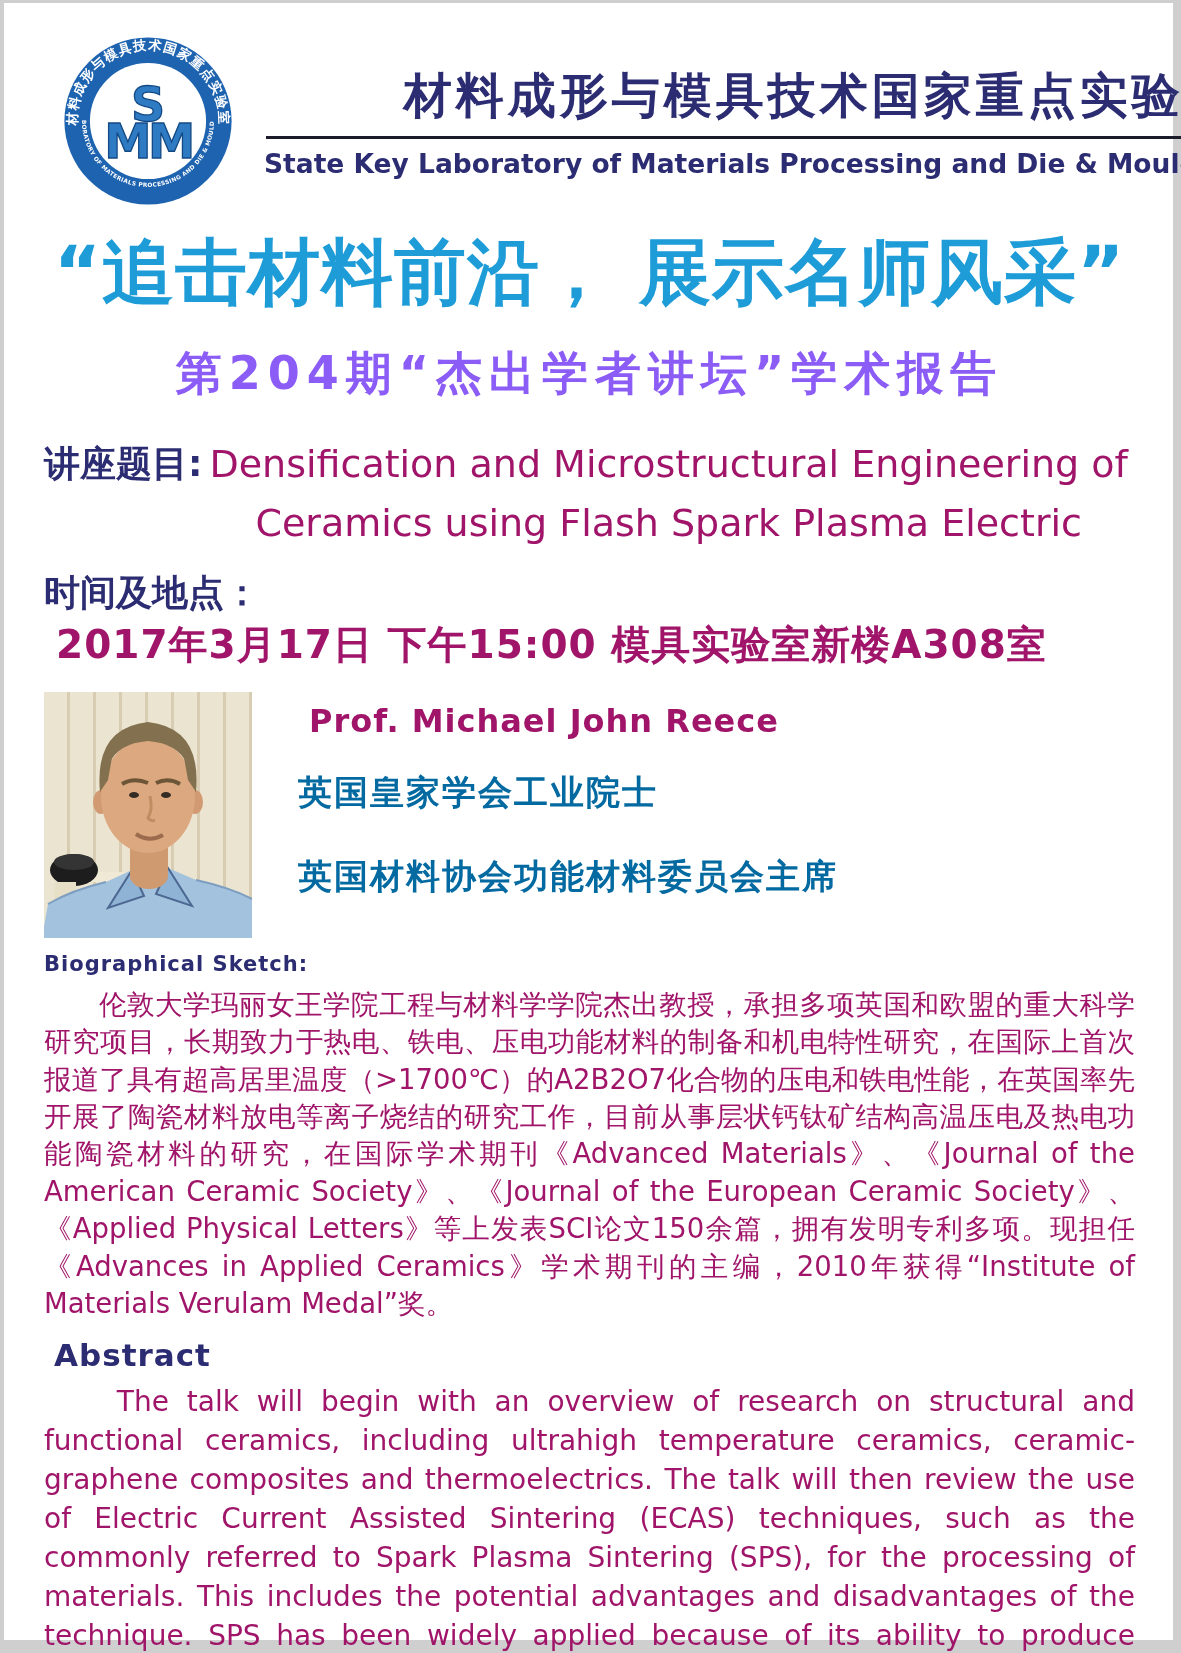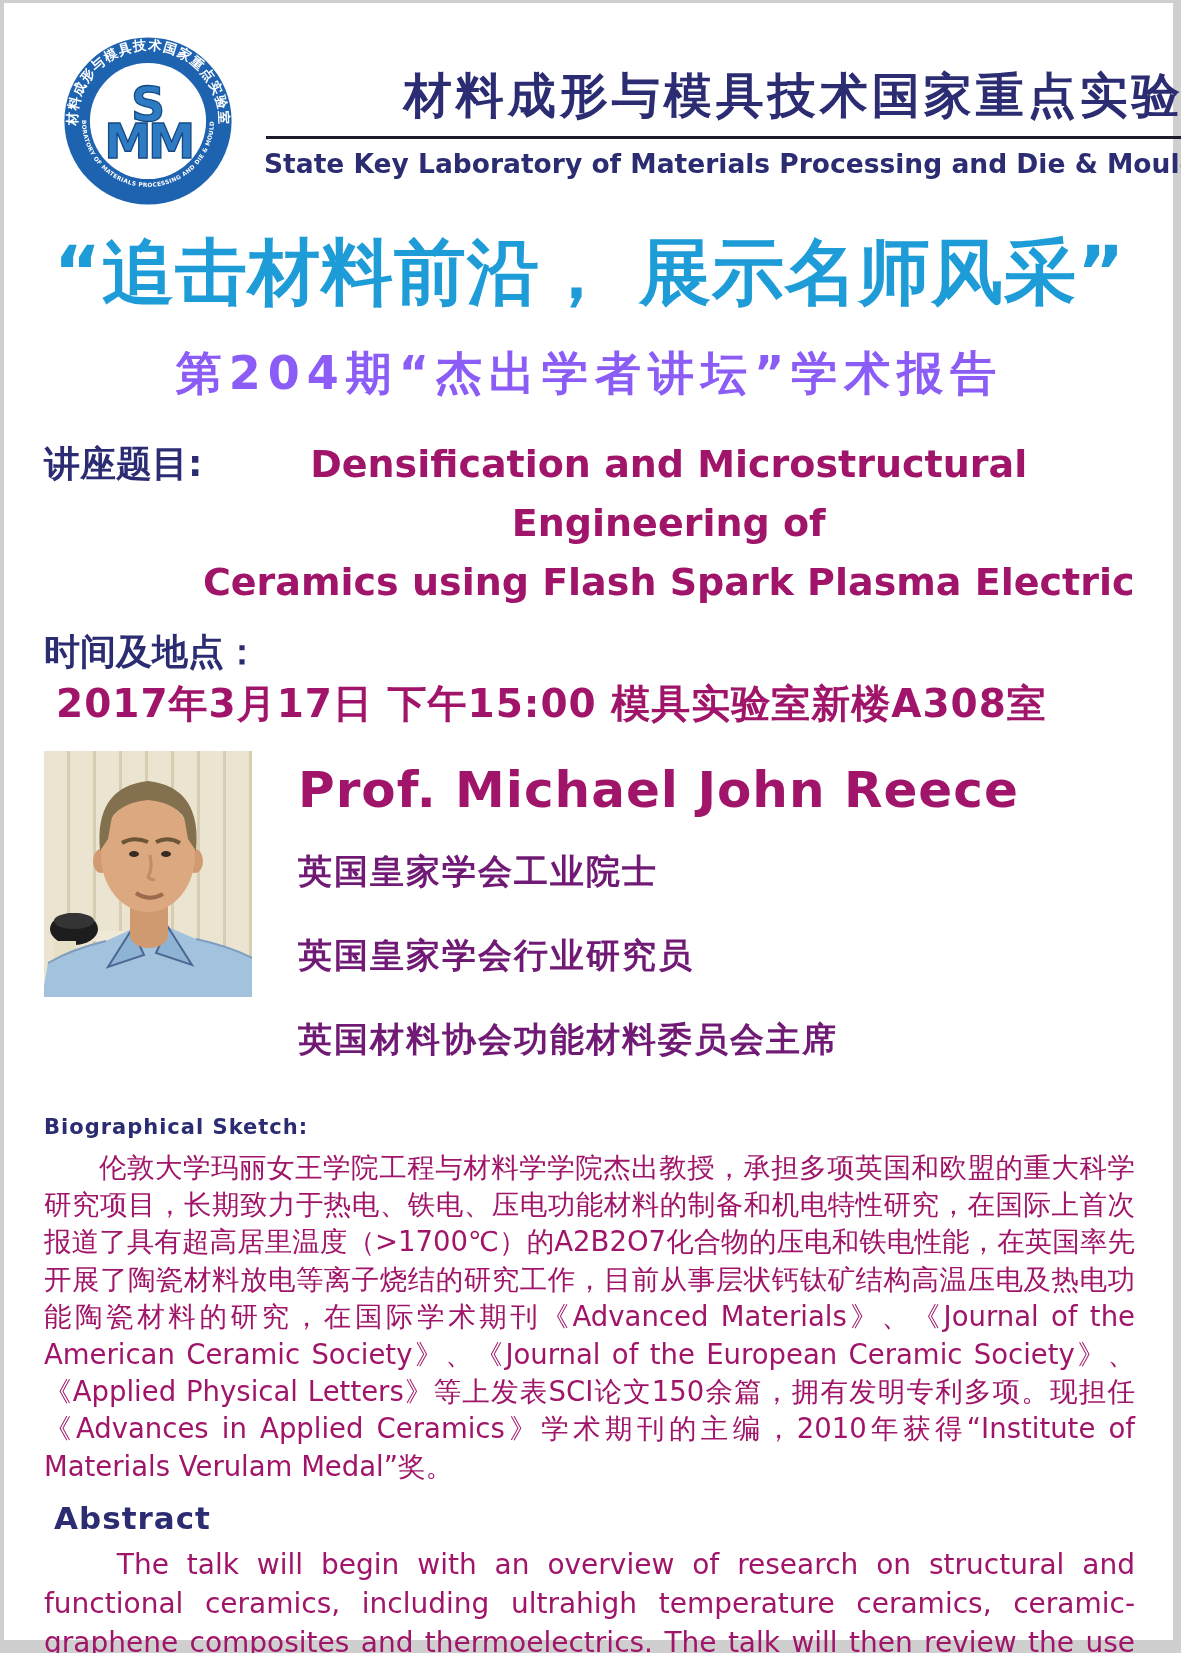--- a/index.html
+++ b/index.html
@@ -42,43 +42,43 @@
   }
   
   .row{display:flex;align-items:flex-start;margin-top:30px;}
   .label{
     color:#2b2c72;font-size:36px;font-weight:700;
     white-space:nowrap;flex:0 0 auto;
   }
   .topic-row .label{padding-top:5px;}
   .topic-content{
     flex:1;text-align:center;
-    color:#a01569;font-size:38px;font-weight:700;
+    color:#a01569;font-size:38px;font-weight:400;
     line-height:1.55;
   }
   .time-row{margin-top:16px;align-items:baseline;flex-direction:column;}
   .time-value{
     color:#a01569;font-size:39px;font-weight:700;
     letter-spacing:1px;padding-left:12px;white-space:nowrap;
   }
   
   .speaker{display:flex;margin-top:20px;}
   .photo{
     width:208px;height:246px;flex:0 0 auto;
     background:repeating-linear-gradient(90deg,#ebe4d0 0 23px,#d8cdb2 23px 26px);
     overflow:hidden;position:relative;
   }
   .photo svg{position:absolute;left:0;top:0;}
   .speaker-info{padding-left:46px;padding-top:2px;}
   .speaker-name{
-    color:#a01569;font-size:50px;font-weight:600;
-    margin:8px 0 30px;letter-spacing:1px;white-space:nowrap;
+    color:#a01569;font-size:32px;font-weight:600;
+    margin:8px 11px 30px;letter-spacing:1px;white-space:nowrap;
   }
   .speaker-title{
-    color:#701a75;font-size:34px;font-weight:600;
+    color:#0369a1;font-size:34px;font-weight:600;
     margin-bottom:38px;letter-spacing:2px;white-space:nowrap;
   }
   
   .section-heading{
     color:#2b2c72;font-size:21px;font-weight:700;
     margin:14px 0 10px;letter-spacing:1px;
   }
   .bio-text{
     margin:4px 0 0;
     color:#a01569;font-size:27.5px;font-weight:500;
@@ -175,21 +175,20 @@
         </g>
 
         <path d="M 56 100 Q 50 36 104 30 Q 158 36 152 100 L 146 84 Q 142 52 104 49 Q 66 52 62 84 Z" fill="#82704e"></path>
         <path d="M 56 100 Q 58 60 70 54 L 64 88 Z" fill="#82704e"></path>
         <path d="M 152 100 Q 150 60 138 54 L 144 88 Z" fill="#82704e"></path>
       </svg>
     </div>
     <div class="speaker-info">
       <div class="speaker-name">Prof. Michael John Reece</div>
       <div class="speaker-title">英国皇家学会工业院士</div>
-      <div class="speaker-title">英国皇家学会行业研究员</div>
       <div class="speaker-title">英国材料协会功能材料委员会主席</div>
     </div>
   </section>
 
   <section class="bio">
     <h2 class="section-heading">Biographical Sketch:</h2>
     <p class="bio-text">伦敦大学玛丽女王学院工程与材料学学院杰出教授，承担多项英国和欧盟的重大科学研究项目，长期致力于热电、铁电、压电功能材料的制备和机电特性研究，在国际上首次报道了具有超高居里温度（&gt;1700℃）的A2B2O7化合物的压电和铁电性能，在英国率先开展了陶瓷材料放电等离子烧结的研究工作，目前从事层状钙钛矿结构高温压电及热电功能陶瓷材料的研究，在国际学术期刊《Advanced Materials》、《Journal of the American Ceramic Society》、《Journal of the European Ceramic Society》、《Applied Physical Letters》等上发表SCI论文150余篇，拥有发明专利多项。现担任《Advances in Applied Ceramics》学术期刊的主编，2010年获得“Institute of Materials Verulam Medal”奖。</p>
   </section>
 
   <section class="abstract">

